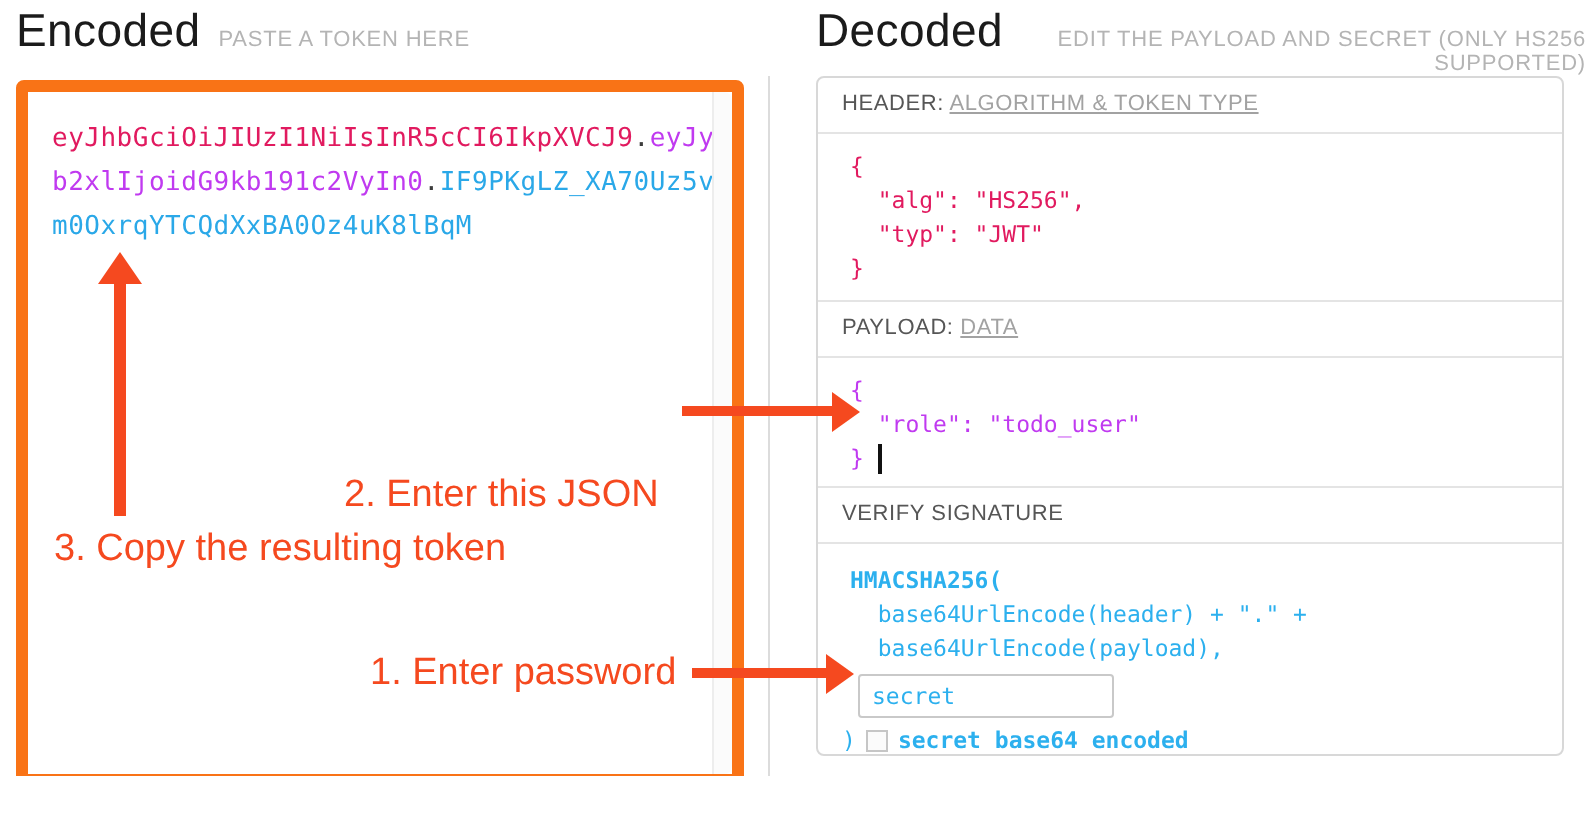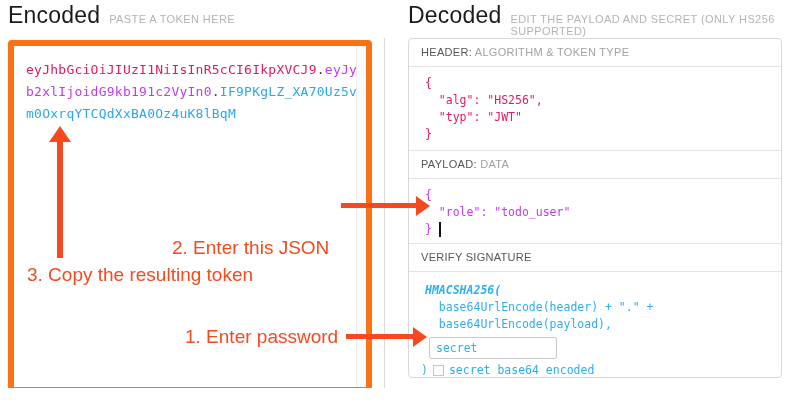--- a/index.html
+++ b/index.html
@@ -6,21 +6,21 @@
   html,body { background:#fff; }
   .page {
     position:relative; width:793px; height:388px; overflow:hidden;
     background:#fff; font-family:"Liberation Sans", sans-serif;
   }
   
   .panel-title { position:absolute; top:2px; display:flex; align-items:baseline; gap:9px; }
   .panel-title h1 { font-size:23px; font-weight:400; color:#1b1b1b; letter-spacing:.2px; }
   .panel-title .sub { font-size:11px; color:#b4b4b4; letter-spacing:.4px; }
   .title-encoded { left:8px; }
-  .title-decoded { left:408px; }
+  .title-decoded { left:408px;text-align:right; }
 
   
   .encoded-box {
     position:absolute; left:8px; top:40px; width:364px; height:353px;
     border:6px solid #f97316; border-radius:4px; background:#fff;
   }
   .token {
     position:absolute; left:12px; top:13px; width:334px;
     font-family:"DejaVu Sans Mono", monospace; font-size:13px; line-height:22px;
     letter-spacing:.25px; word-break:break-all; white-space:normal;
@@ -44,41 +44,41 @@
   
   .decoded-box {
     position:absolute; left:408px; top:38px; width:374px; height:340px;
     border:1px solid #d8d8d8; border-radius:4px; background:#fff; overflow:hidden;
   }
   .sec-label {
     height:28px; padding:7px 12px 0 12px; border-bottom:1px solid #e4e4e4;
     font-size:11px; letter-spacing:.3px; white-space:nowrap;
   }
   .sec-label .lab { color:#565656; }
-  .sec-label .sublab { color:#a2a2a2; }
+  .sec-label .sublab { color:#a2a2a2;text-decoration:underline; }
   .code-area { position:relative; border-bottom:1px solid #e4e4e4; }
   .code-area pre, .mono {
     font-family:"DejaVu Sans Mono", monospace; font-size:11.5px; line-height:17px;
   }
   .code-header  { height:84px; }
   .code-header pre  { padding:8px 0 0 16px; color:#e11a5f; }
   .code-payload { height:65px; }
   .code-payload pre { padding:8px 0 0 16px; color:#c03af0; }
   .text-cursor { position:absolute; left:30px; top:43px; width:1.5px; height:15px; background:#111; }
   .code-sig { height:107px; border-bottom:none; color:#2cb0ee; }
-  .sig-fn   { padding:10px 0 0 16px; white-space:pre; font-weight:700;font-style:italic; }
+  .sig-fn   { padding:10px 0 0 16px; white-space:pre; font-weight:700; }
   .sig-arg  { padding-left:16px; white-space:pre; }
   .secret-input {
     margin:4px 16px 3px 20px; width:128px; height:22px; border:1px solid #c9c9c9; border-radius:2px;
     font-family:"DejaVu Sans Mono", monospace; font-size:11.5px; color:#2cb0ee;
     padding:2px 6px; background:#fff; outline:none; display:block;
   }
   .sig-row { display:flex; align-items:center; gap:5px; padding-left:12px; color:#2cb0ee; }
   .cb { width:11px; height:11px; background:#fbfbfb; border:1px solid #c6c6c6; display:inline-block; }
-  .cb-label { font-weight:400; }
+  .cb-label { font-weight:700; }
 
   
   .ann { position:absolute; color:#f5491f; font-size:19px; white-space:nowrap; z-index:10; }
   .shaft { position:absolute; background:#f5491f; z-index:10; }
   .head { position:absolute; width:0; height:0; z-index:10; }
   .head-right { border-top:10px solid transparent; border-bottom:10px solid transparent; border-left:14px solid #f5491f; }
   .head-up { border-left:11px solid transparent; border-right:11px solid transparent; border-bottom:16px solid #f5491f; }
 </style>
 </head>
 <body>

